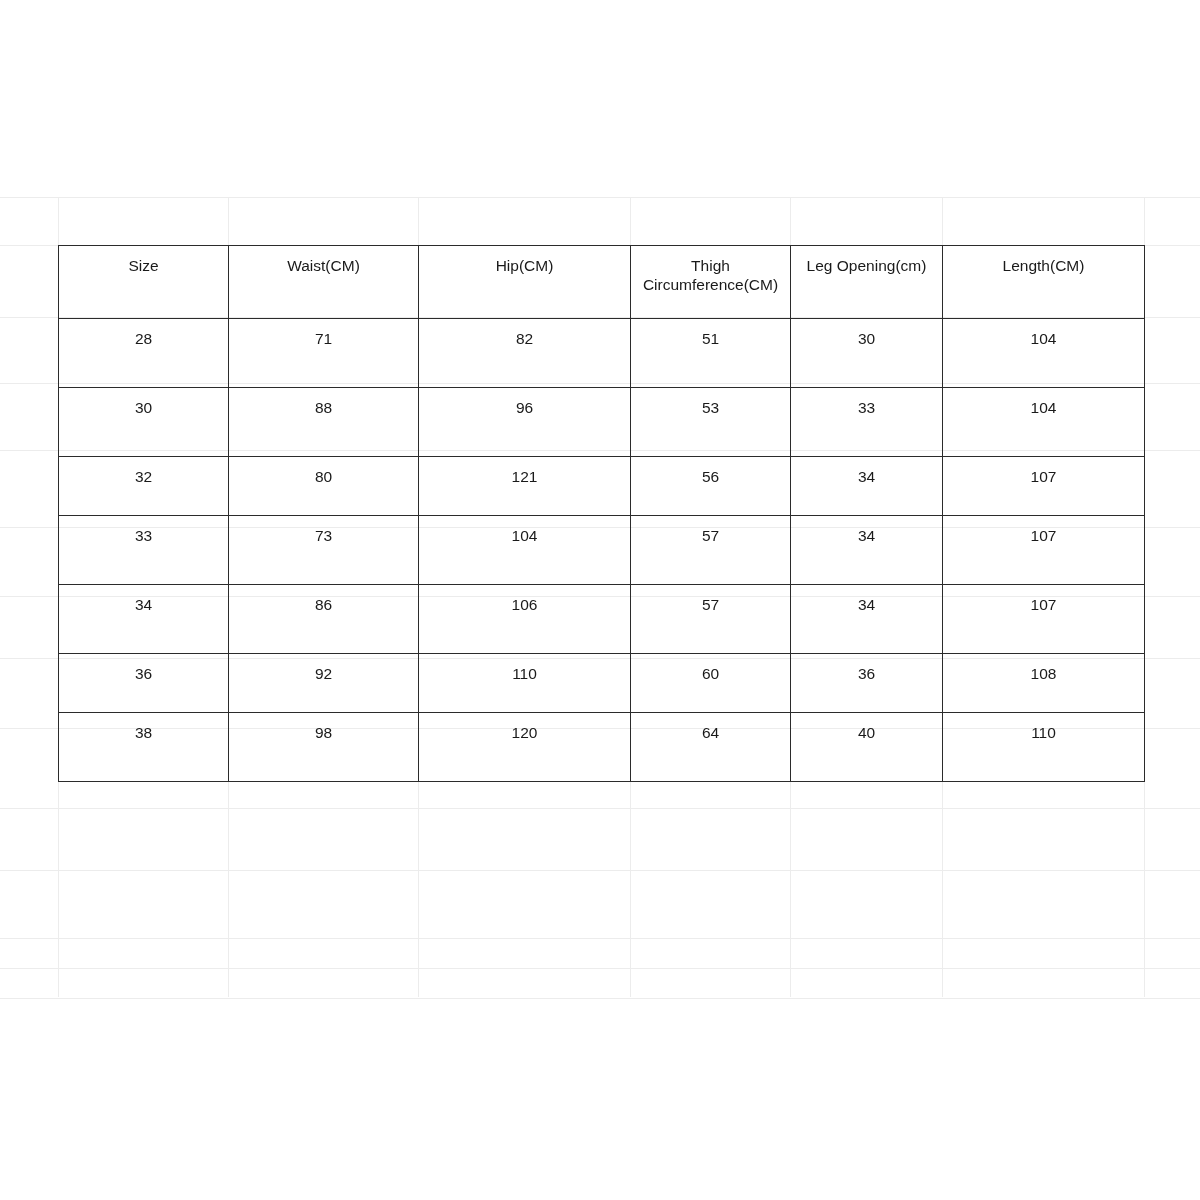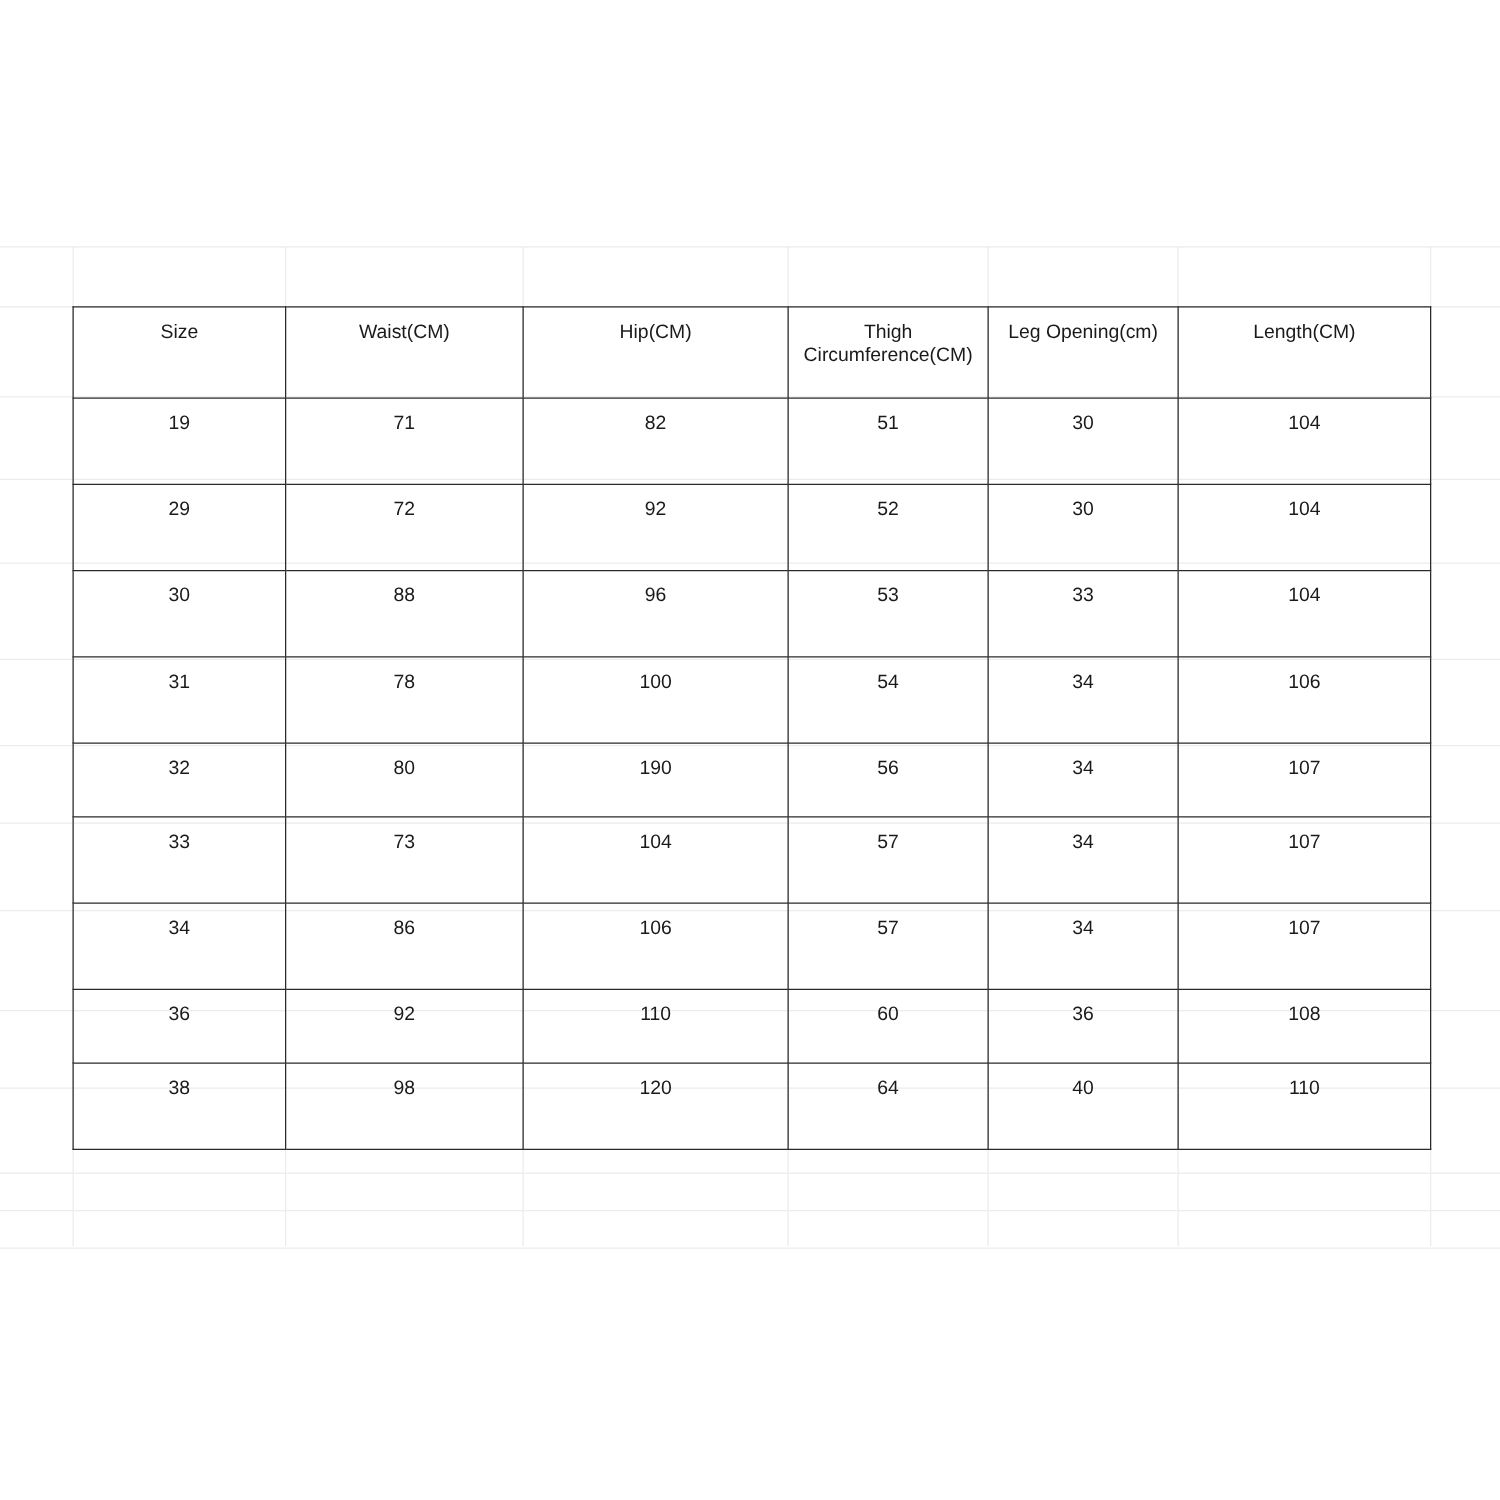--- a/index.html
+++ b/index.html
@@ -118,59 +118,43 @@
       <tr class="r-head">
         <td>Size</td>
         <td>Waist(CM)</td>
         <td>Hip(CM)</td>
         <td>Thigh Circumference(CM)</td>
         <td>Leg Opening(cm)</td>
         <td>Length(CM)</td>
       </tr>
 
       <tr class="r-tall">
-        <td>19</td>
+        <td>28</td>
         <td>71</td>
         <td>82</td>
         <td>51</td>
         <td>30</td>
         <td>104</td>
       </tr>
 
-      <tr class="r-tall">
-        <td>29</td>
-        <td>72</td>
-        <td>92</td>
-        <td>52</td>
-        <td>30</td>
-        <td>104</td>
-      </tr>
 
       <tr class="r-tall">
         <td>30</td>
         <td>88</td>
         <td>96</td>
         <td>53</td>
         <td>33</td>
         <td>104</td>
       </tr>
 
-      <tr class="r-tall">
-        <td>31</td>
-        <td>78</td>
-        <td>100</td>
-        <td>54</td>
-        <td>34</td>
-        <td>106</td>
-      </tr>
 
       <tr class="r-short">
         <td>32</td>
         <td>80</td>
-        <td>190</td>
+        <td>121</td>
         <td>56</td>
         <td>34</td>
         <td>107</td>
       </tr>
 
       <tr class="r-tall">
         <td>33</td>
         <td>73</td>
         <td>104</td>
         <td>57</td>

